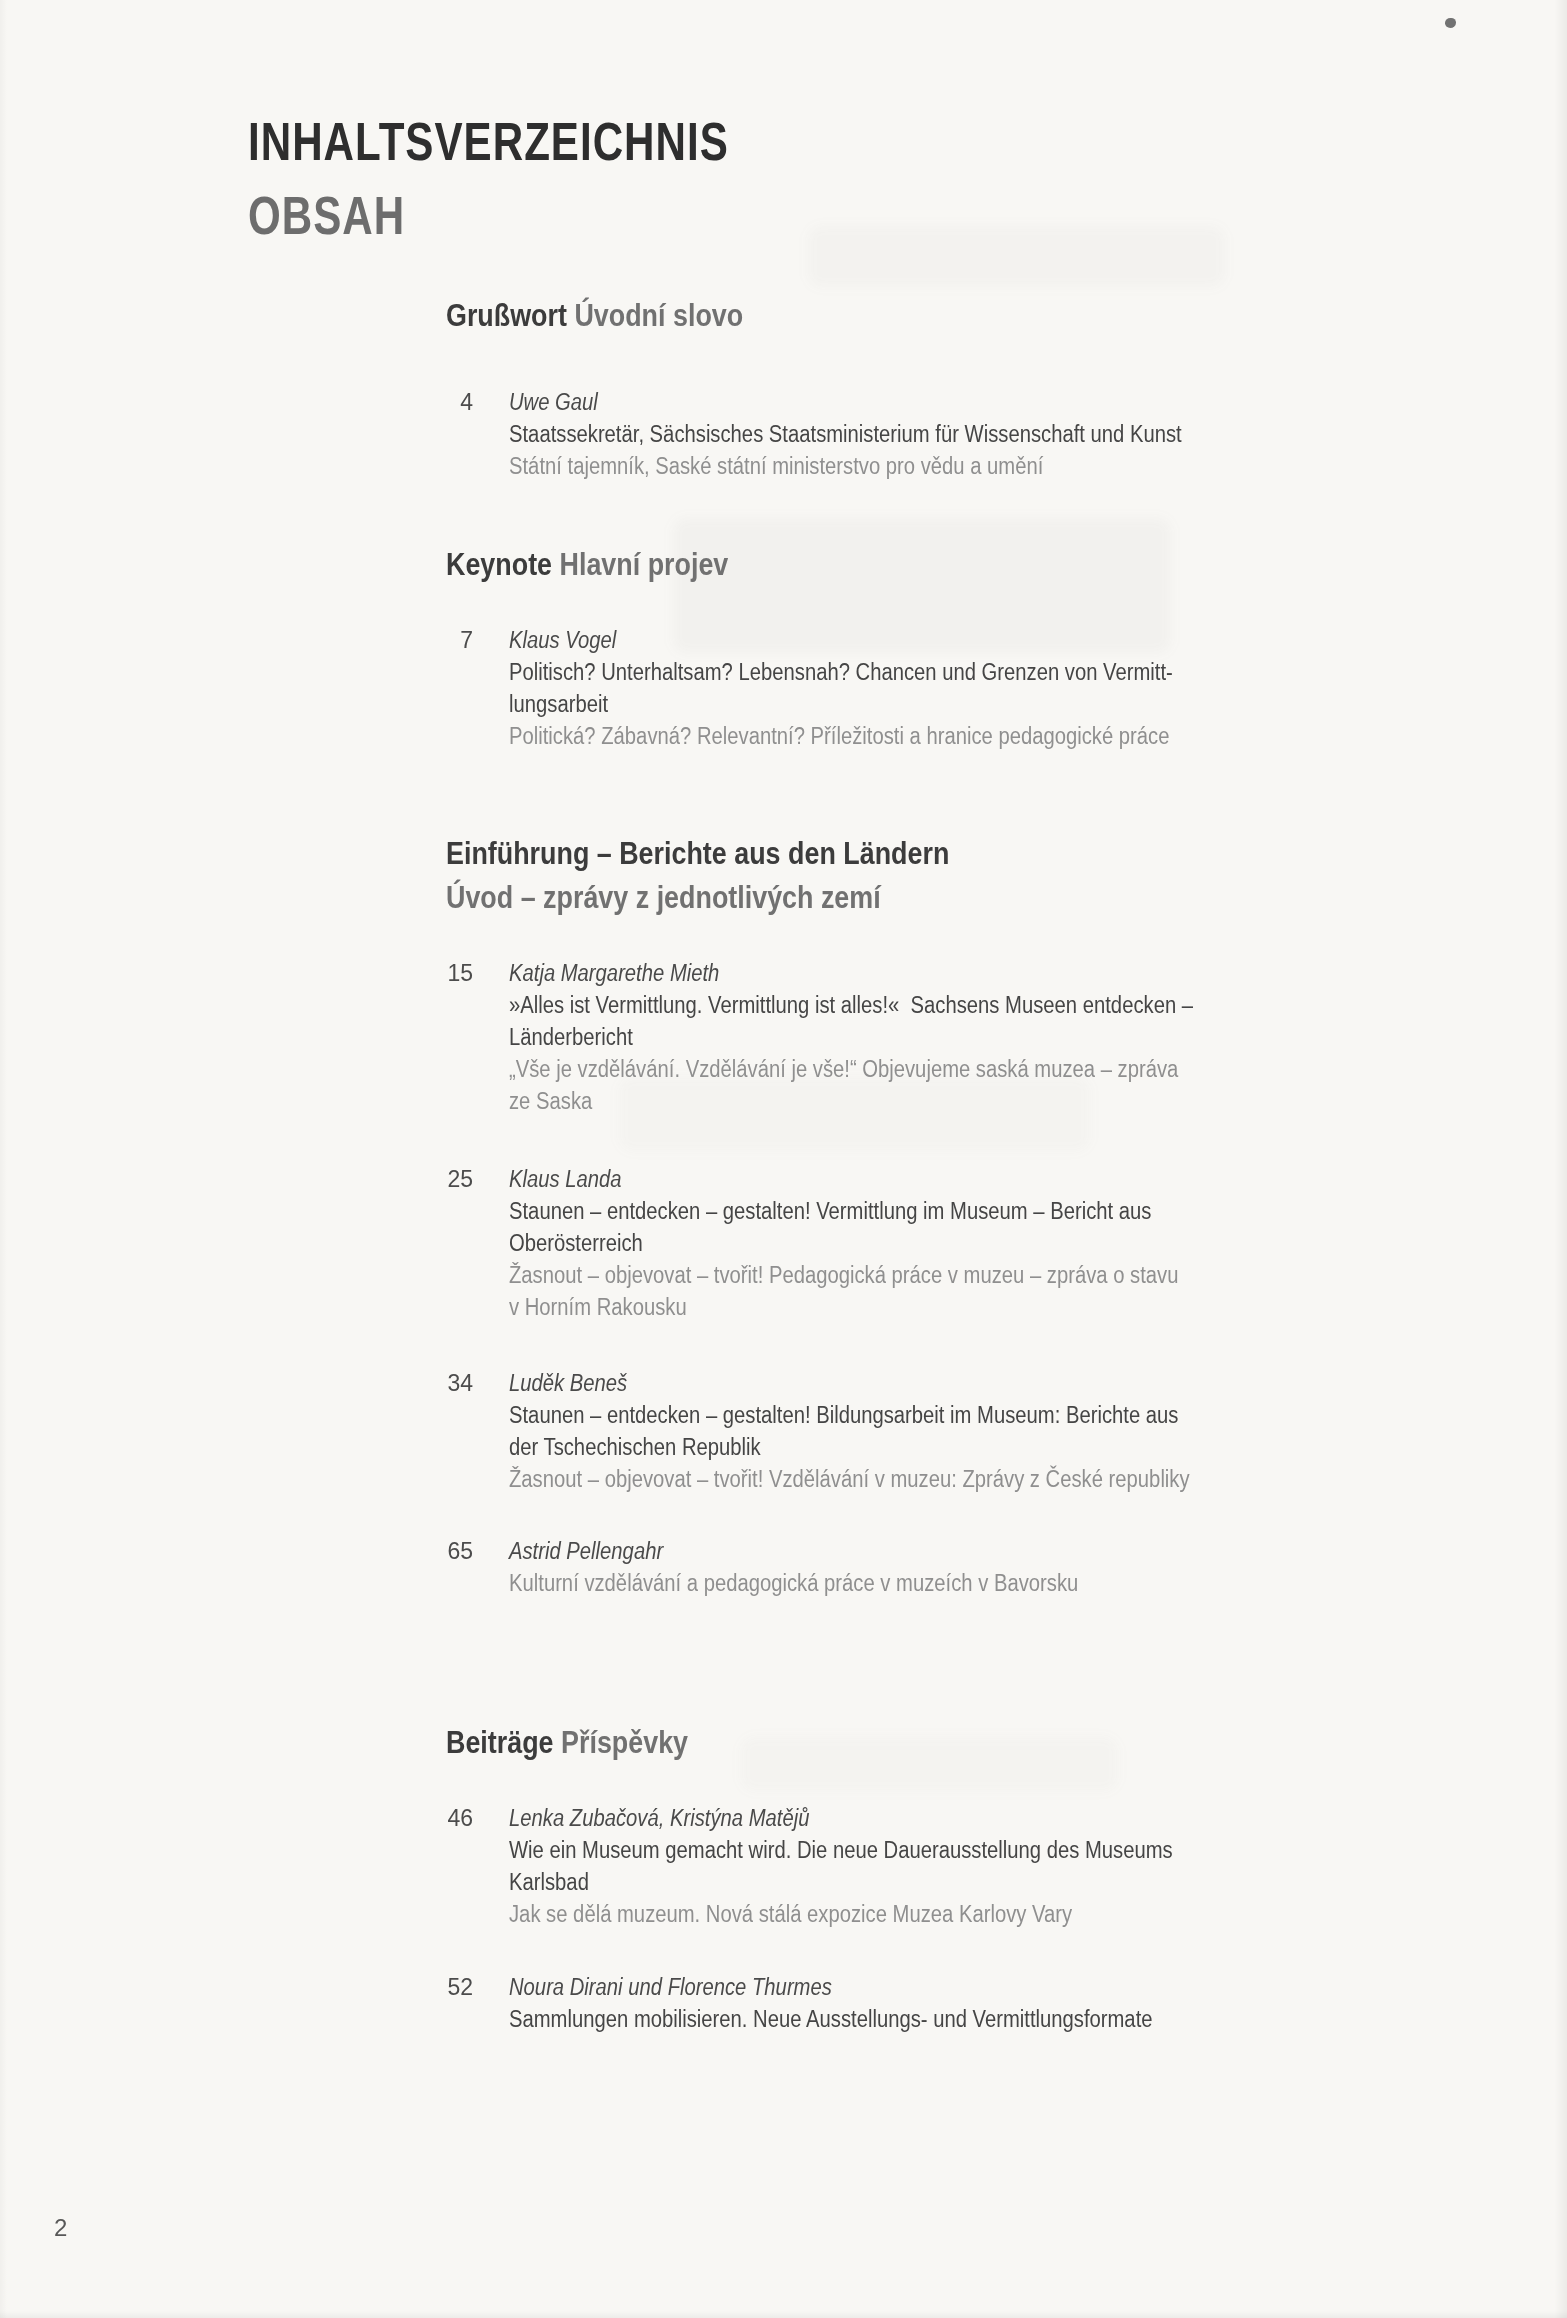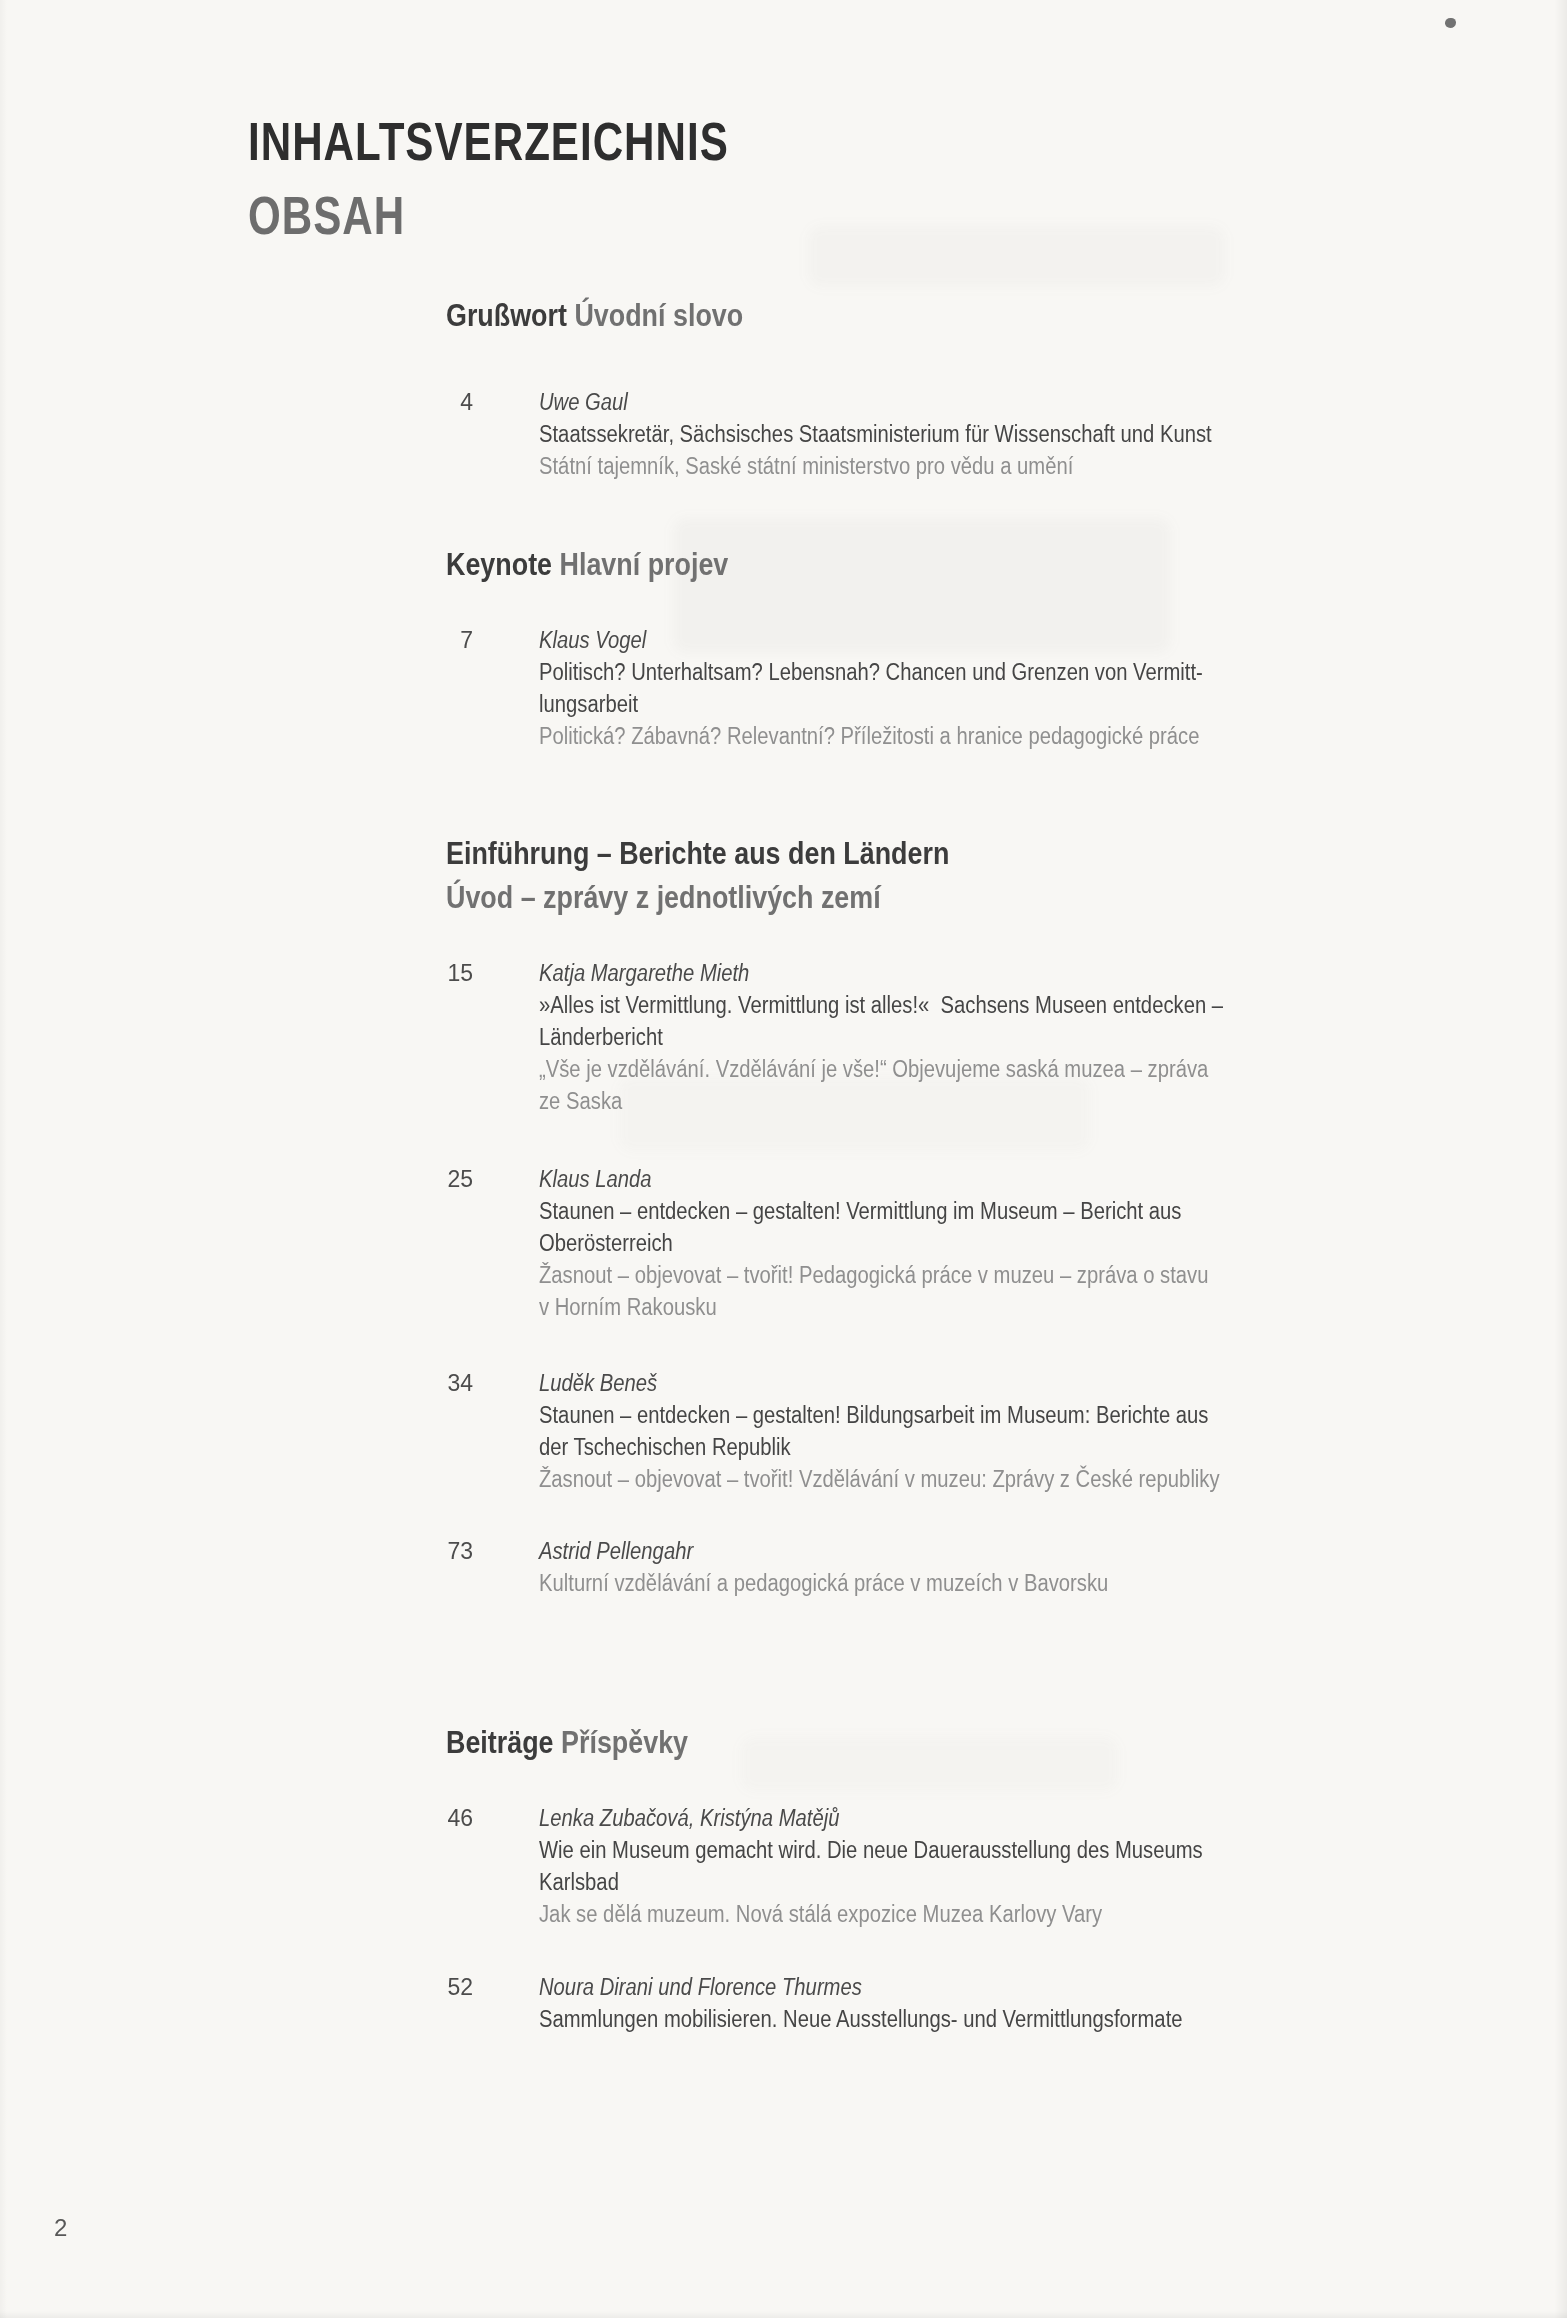--- a/index.html
+++ b/index.html
@@ -68,21 +68,21 @@
   }
   .entry .num {
     position: absolute;
     left: 0;
     top: 0;
     width: 27px;
     text-align: right;
     color: #4c4c4c;
     line-height: 32px;
   }
-  .entry .lines { margin-left: 93px; }
+  .entry .lines { margin-left: 63px; }
   .line { height: 32px; line-height: 32px; }
   .authors { font-style: italic; color: #4a4a4a; }
   .de { color: #454545; }
   .cs { color: #8f8f8f; }
 
   .footer-pagenum {
     position: absolute;
     left: 54px;
     top: 2214px;
     font-size: 24px;
@@ -209,21 +209,21 @@
     <div class="num">34</div>
     <div class="lines">
       <div class="line authors"><span class="cond">Luděk Beneš</span></div>
       <div class="line de"><span class="cond">Staunen – entdecken – gestalten! Bildungsarbeit im Museum: Berichte aus</span></div>
       <div class="line de"><span class="cond">der Tschechischen Republik</span></div>
       <div class="line cs"><span class="cond">Žasnout – objevovat – tvořit! Vzdělávání v muzeu: Zprávy z České republiky</span></div>
     </div>
   </div>
 
   <div class="entry" style="top:1535px">
-    <div class="num">73</div>
+    <div class="num">65</div>
     <div class="lines">
       <div class="line authors"><span class="cond">Astrid Pellengahr</span></div>
       <div class="line cs"><span class="cond">Kulturní vzdělávání a pedagogická práce v muzeích v Bavorsku</span></div>
     </div>
   </div>
 
   <div class="sec-heading" style="top:1721px">
     <span class="cond-head"><span class="h-de">Beiträge</span><span> </span><span class="h-cs">Příspěvky</span></span>
   </div>
 

